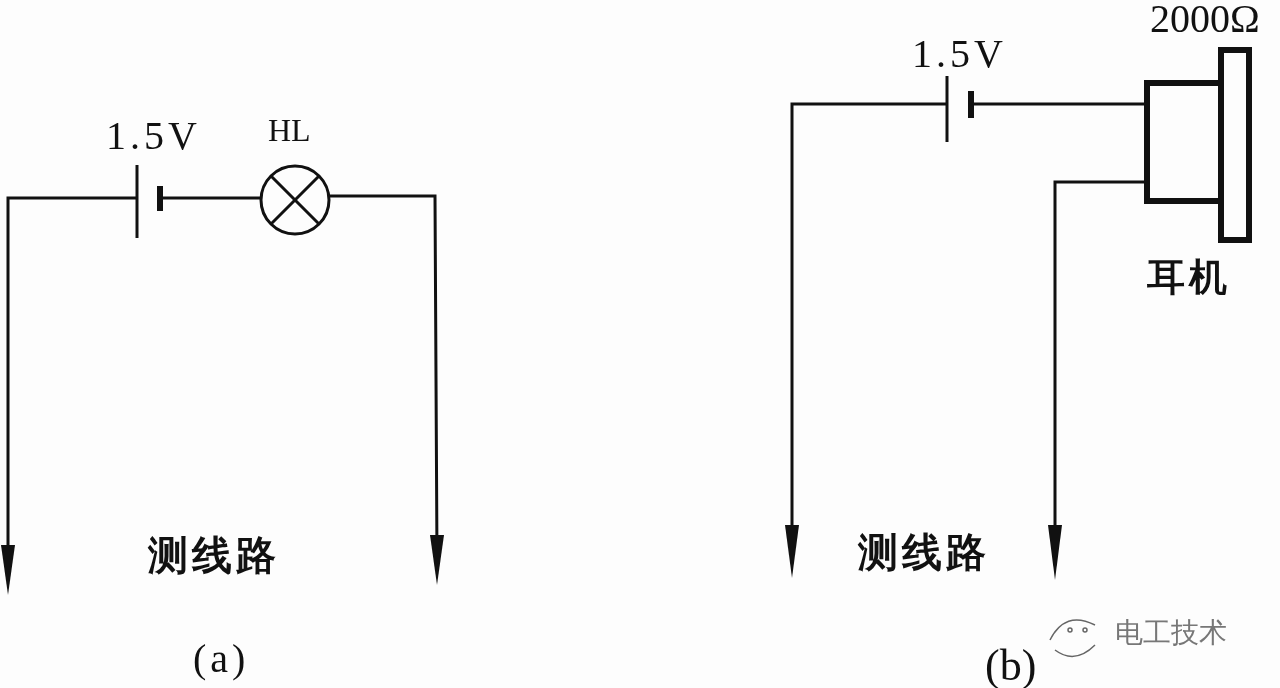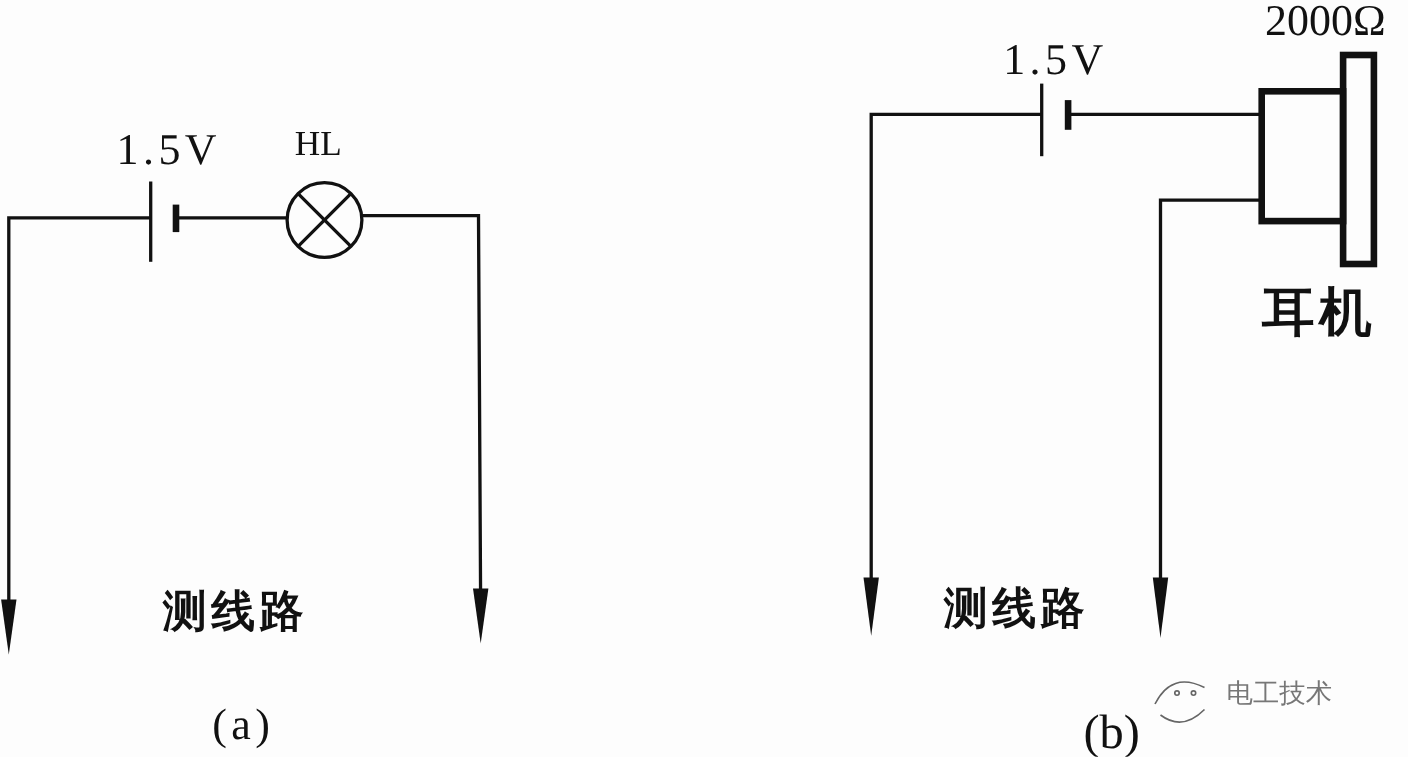--- a/index.html
+++ b/index.html
@@ -1,21 +1,21 @@
 <!DOCTYPE html>
 <html><head>
 <meta charset="utf-8">
 <style>
   html, body { margin:0; padding:0; }
   body { width:1280px; height:688px; background:#fdfdfd; position:relative; overflow:hidden; font-family:"DejaVu Serif", serif; }
   svg { position:absolute; left:0; top:0; }
   .lbl { position:absolute; color:#111; white-space:nowrap; }
   .serif { font-family:"Liberation Serif", "DejaVu Serif", serif; }
   .cjk { font-family:"DejaVu Sans", sans-serif; font-weight:bold; letter-spacing:4px; }
-  .wm { font-family:"DejaVu Sans", sans-serif; color:#777; font-size:24px; }
+  .wm { font-family:"DejaVu Sans", sans-serif; color:#777; font-size:28px; }
 </style>
 </head>
 <body>
 
 <svg width="1280" height="688">
   <g stroke="#111" fill="none" stroke-width="3">
 
     <g>
       <polyline points="8,570 8,198 137,198"></polyline>
       <line x1="137" y1="165" x2="137" y2="238" stroke-width="3"></line>
@@ -51,17 +51,17 @@
   </g>
 </svg>
 
 <div class="lbl serif" style="left:106px;top:112px;font-size:40px;letter-spacing:4px;">1.5V</div>
 <div class="lbl serif" style="left:268px;top:112px;font-size:32px;">HL</div>
 <div class="lbl cjk" style="left:148px;top:528px;font-size:40px;">测线路</div>
 <div class="lbl serif" style="left:193px;top:635px;font-size:40px;letter-spacing:4px;">(a)</div>
 
 <div class="lbl serif" style="left:912px;top:30px;font-size:40px;letter-spacing:4px;">1.5V</div>
 <div class="lbl serif" style="left:1150px;top:-5px;font-size:40px;">2000Ω</div>
-<div class="lbl cjk" style="left:1147px;top:252px;font-size:48px;">耳机</div>
+<div class="lbl cjk" style="left:1147px;top:252px;font-size:38px;">耳机</div>
 <div class="lbl cjk" style="left:858px;top:525px;font-size:40px;">测线路</div>
 <div class="lbl serif" style="left:985px;top:640px;font-size:44px;">(b)</div>
 
 <div class="lbl wm" style="left:1115px;top:614px;">电工技术</div>
 
 </body></html>

